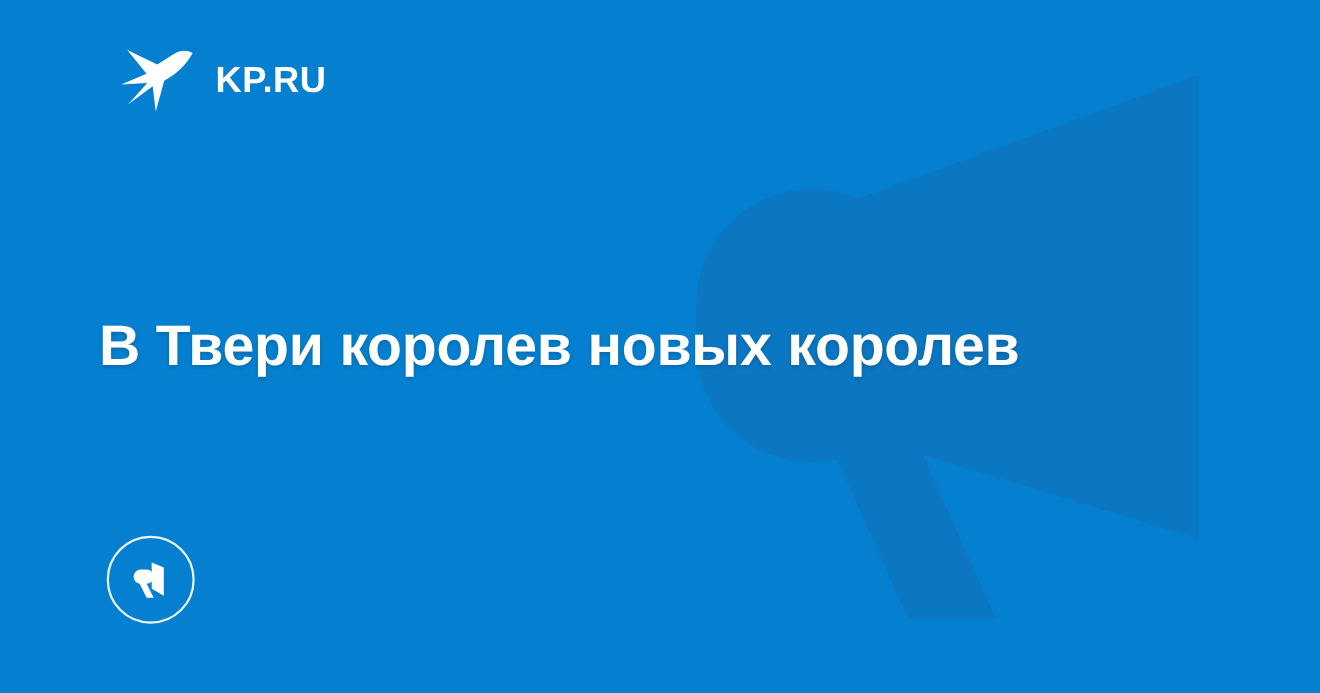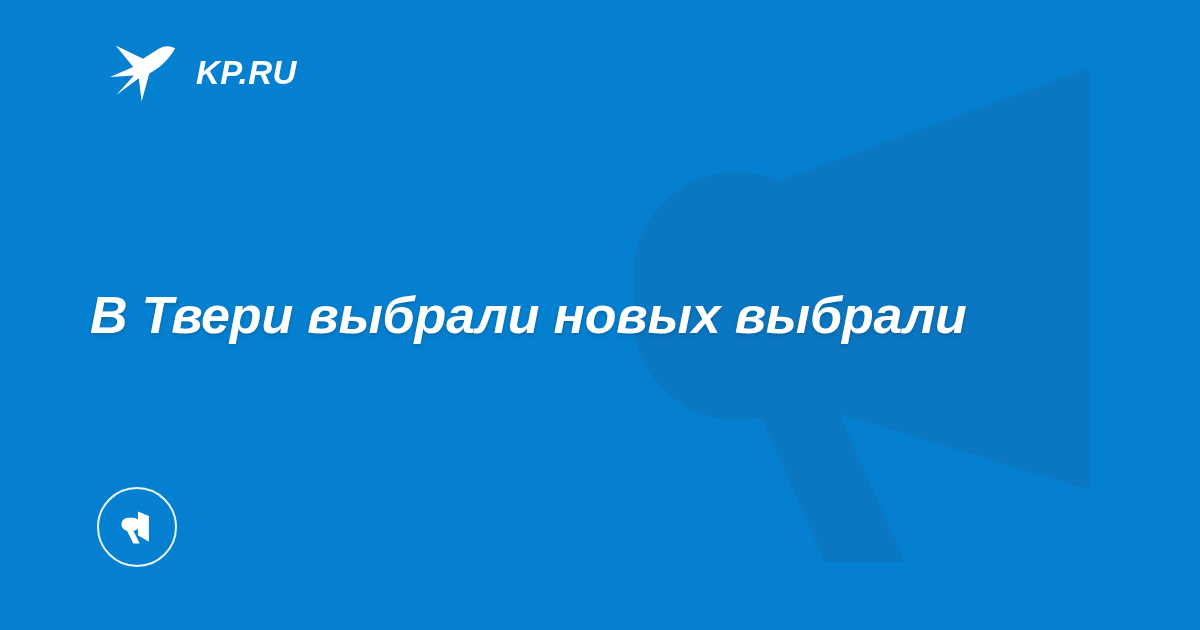--- a/index.html
+++ b/index.html
@@ -8,21 +8,20 @@
     padding: 0;
     background: #ffffff;
   }
   #card {
     position: relative;
     width: 1200px;
     height: 630px;
     overflow: hidden;
     font-family: "Liberation Sans", "DejaVu Sans", sans-serif;
     background: #0580d0;
-    font-style: italic;
   }
 
   
   #bg-art {
     position: absolute;
     left: 0; top: 0;
     width: 1200px;
     height: 630px;
     pointer-events: none;
   }
@@ -111,21 +110,21 @@
         L37,55
         L12,83
         L44,59
         L48,92
         L59,52
         C72,45 86,34 96,16 Z"></path>
     </svg>
     <span class="wordmark">KP.RU</span>
   </div>
 
-  <h1 id="headline">В Твери выбрали новых выбрали</h1>
+  <h1 id="headline">В Твери королев новых королев</h1>
 
   <div id="badge">
     <svg class="badge-glyph" viewBox="0 0 48 48" xmlns="http://www.w3.org/2000/svg">
 
       <polygon fill="#ffffff" points="25,7 37,12 37,40 25,33"></polygon>
 
       <rect fill="#ffffff" x="7" y="14" width="20" height="14" rx="7" ry="7"></rect>
 
       <polygon fill="#ffffff" points="12,26 19,26 27,42 20,42"></polygon>
     </svg>

